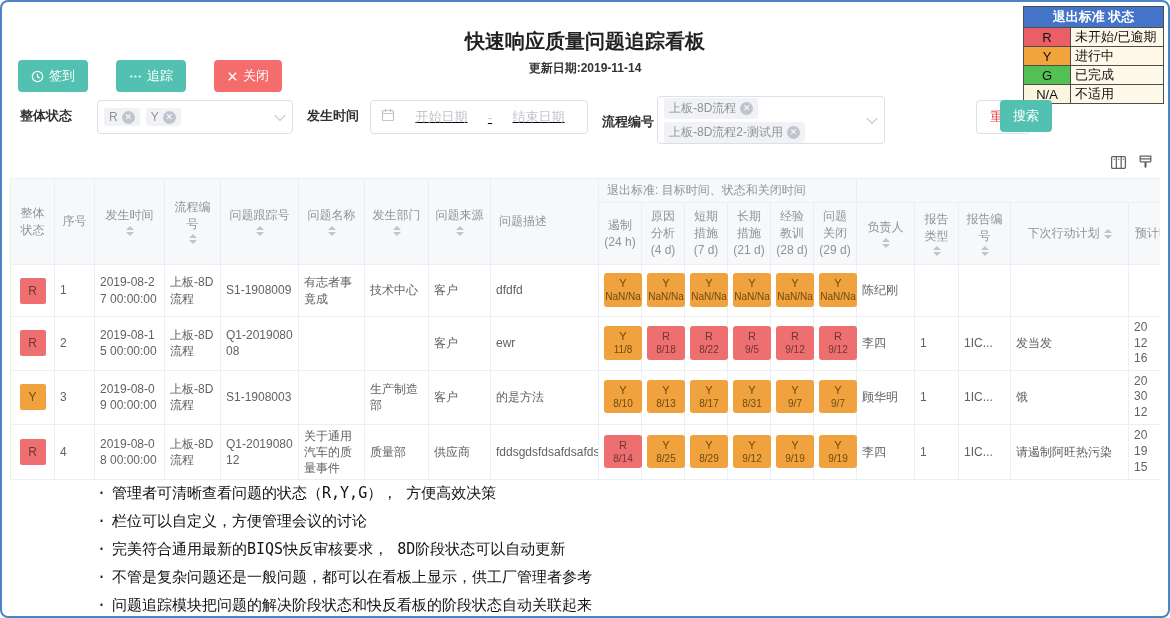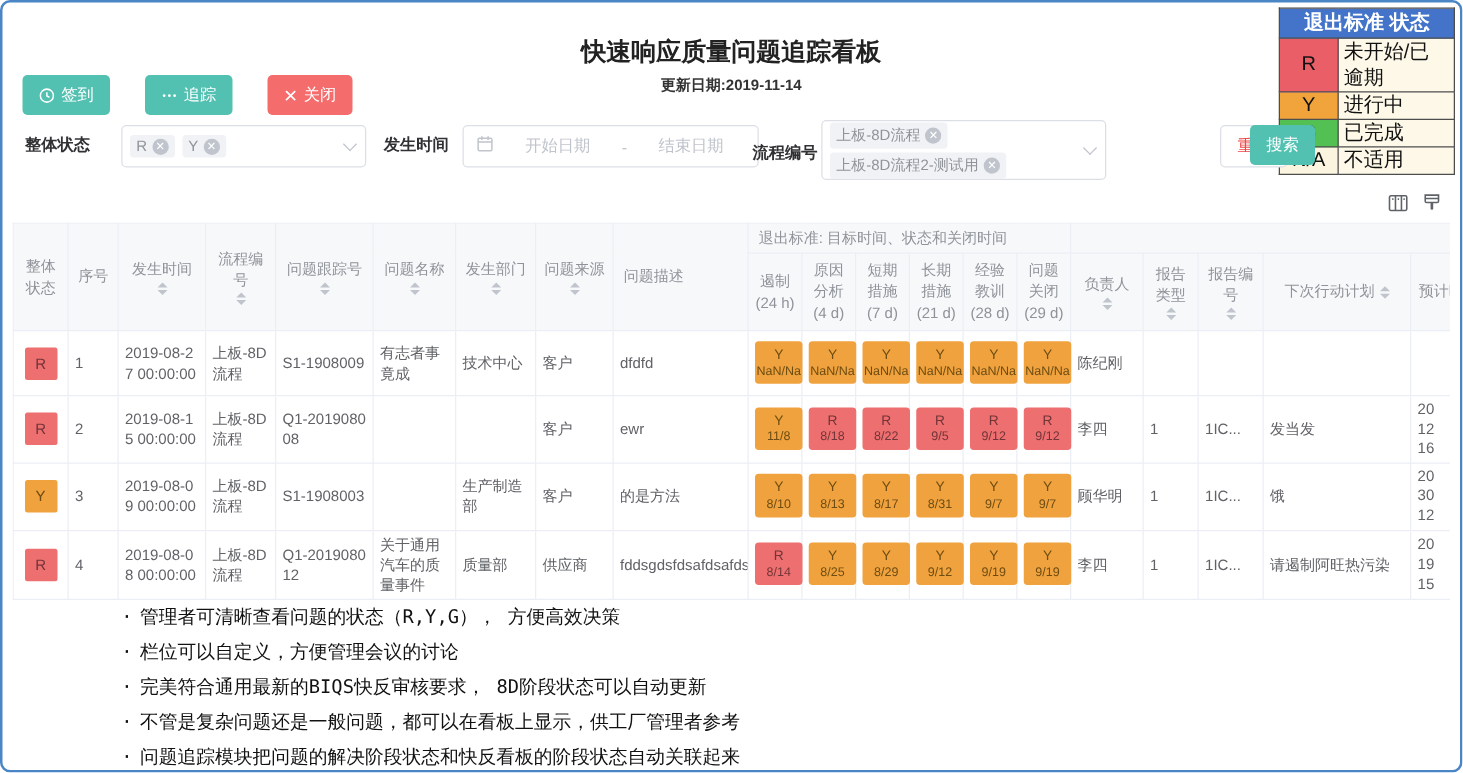--- a/index.html
+++ b/index.html
@@ -14,21 +14,21 @@
   .update-date{position:absolute;top:58px;left:0;right:0;text-align:center;font-size:12px;font-weight:bold;color:#333;}
 
   
   .actions{position:absolute;top:58px;left:16px;display:flex;gap:28px;}
   .btn{border:none;border-radius:4px;color:#fff;font-size:13px;padding:7px 13px;display:inline-flex;align-items:center;gap:5px;cursor:pointer;font-family:inherit;}
   .btn.teal{background:#53c1b1;}
   .btn.red{background:#f56c6c;}
   .btn .ic{display:inline-flex;align-items:center;}
 
   
-  .legend{position:absolute;top:4px;right:4px;border-collapse:collapse;font-size:16px;background:#fdf8e8;}
+  .legend{position:absolute;top:4px;right:4px;border-collapse:collapse;font-size:13px;background:#fdf8e8;}
   .legend td{border:1px solid #4d4d4d;height:17px;padding:0 4px;color:#111;}
   .legend .hd{background:#4374c9;color:#fff;text-align:center;font-weight:bold;padding:1px 4px;}
   .legend .key{width:38px;text-align:center;}
   .legend .val{width:84px;background:#fdf8e8;}
   .lg-R{background:#ea5e68;} .lg-Y{background:#f1a43c;} .lg-G{background:#52c052;} .lg-NA{background:#fbf5e0;}
 
   
   .filters{position:absolute;top:94px;left:0;right:0;height:50px;}
   .flabel{position:absolute;font-size:13px;font-weight:bold;color:#303133;top:11px;}
   .selbox{position:absolute;border:1px solid #dcdfe6;border-radius:4px;background:#fff;display:flex;align-items:center;padding:4px 22px 4px 6px;box-sizing:border-box;}
@@ -142,21 +142,21 @@
         <span class="tagx">✕</span>
       </span>
       <span class="tag">
         <span>Y</span>
         <span class="tagx">✕</span>
       </span>
       <i class="chev"></i>
     </div>
 
     <span class="flabel" style="left:305px;">发生时间</span>
-    <div class="daterange" style="left:368px;top:4px;width:237px;">
+    <div class="daterange" style="left:368px;top:4px;width:218px;text-decoration:underline;">
       <span>
         <svg width="14" height="14" viewBox="0 0 14 14">
             <rect x="1.5" y="2.5" width="11" height="10" rx="1" fill="none" stroke="#c0c4cc" stroke-width="1.2"></rect>
             <path d="M4.5 1v3M9.5 1v3M1.5 5.5h11" stroke="#c0c4cc" stroke-width="1.2"></path>
           </svg>
       </span>
       <span class="ph">开始日期</span>
       <span class="dash">-</span>
       <span class="ph">结束日期</span>
     </div>

